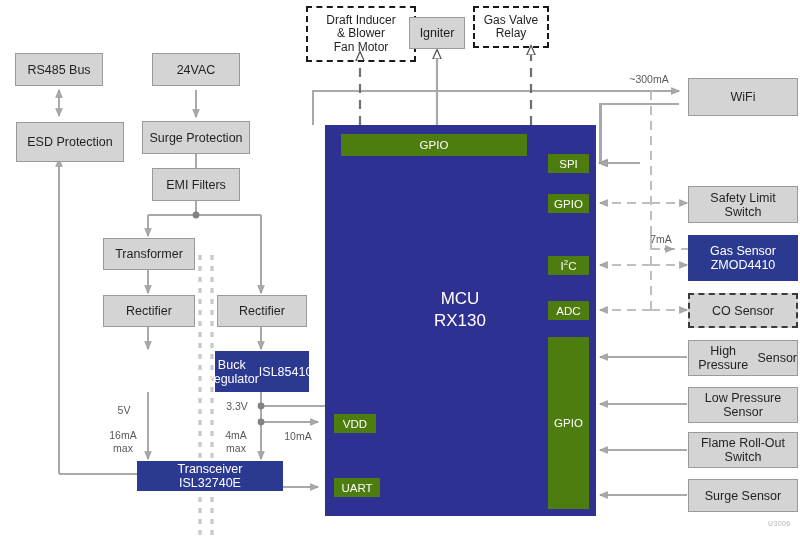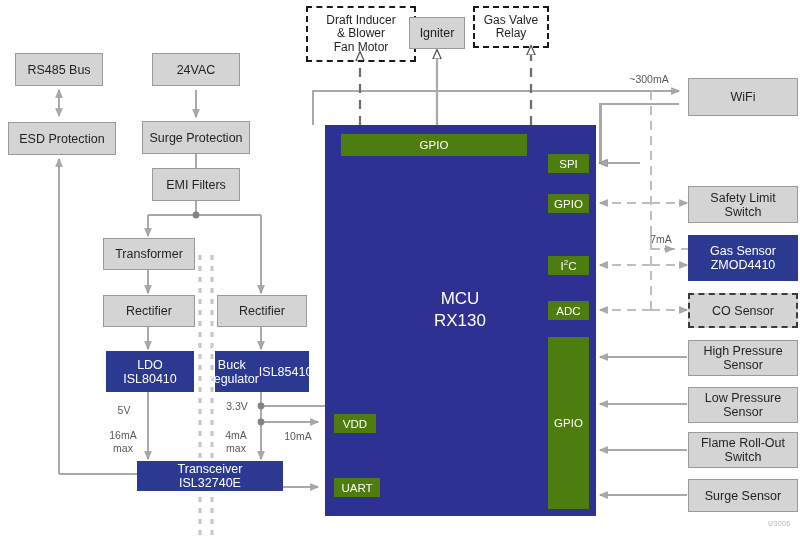--- a/index.html
+++ b/index.html
@@ -119,21 +119,21 @@
     <g stroke="#c7c8ca" stroke-width="3.2" fill="none" stroke-dasharray="5 6">
       <line x1="200" y1="255" x2="200" y2="535"></line>
       <line x1="212" y1="255" x2="212" y2="535"></line>
     </g>
   </svg>
 
   <div class="box gray" style="left:15px;top:53px;width:88px;height:33px;">
     <span>RS485 Bus</span>
   </div>
 
-  <div class="box gray" style="left:8px;top:122px;width:108px;height:33px;">
+  <div class="box gray" style="left:16px;top:122px;width:108px;height:40px;">
     <span>ESD Protection</span>
   </div>
 
   <div class="box gray" style="left:152px;top:53px;width:88px;height:33px;">
     <span>24VAC</span>
   </div>
 
   <div class="box gray" style="left:152px;top:168px;width:88px;height:33px;">
     <span>EMI Filters</span>
   </div>
@@ -147,24 +147,20 @@
   </div>
 
   <div class="box gray" style="left:103px;top:295px;width:92px;height:32px;">
     <span>Rectifier</span>
   </div>
 
   <div class="box gray" style="left:217px;top:295px;width:90px;height:32px;">
     <span>Rectifier</span>
   </div>
 
-  <div class="box blue" style="left:106px;top:351px;width:88px;height:41px;flex-direction:column;">
-    <span>LDO</span>
-    <span>ISL80410</span>
-  </div>
 
   <div class="box blue" style="left:215px;top:351px;width:94px;height:41px;flex-direction:row;">
     <span>Buck Regulator</span>
     <span>ISL854102</span>
   </div>
 
   <div class="box blue" style="left:137px;top:461px;width:146px;height:30px;flex-direction:column;">
     <span>Transceiver</span>
     <span>ISL32740E</span>
   </div>
@@ -248,21 +244,21 @@
 
   <div class="box blue" style="left:688px;top:235px;width:110px;height:46px;flex-direction:column;">
     <span>Gas Sensor</span>
     <span>ZMOD4410</span>
   </div>
 
   <div class="box gray-dash" style="left:688px;top:293px;width:110px;height:35px;">
     <span>CO Sensor</span>
   </div>
 
-  <div class="box gray" style="left:688px;top:340px;width:110px;height:36px;flex-direction:column;">
+  <div class="box gray" style="left:688px;top:340px;width:110px;height:36px;flex-direction:row;">
     <span>High Pressure</span>
     <span>Sensor</span>
   </div>
 
   <div class="box gray" style="left:688px;top:387px;width:110px;height:36px;flex-direction:column;">
     <span>Low Pressure</span>
     <span>Sensor</span>
   </div>
 
   <div class="box gray" style="left:688px;top:432px;width:110px;height:36px;flex-direction:column;">

